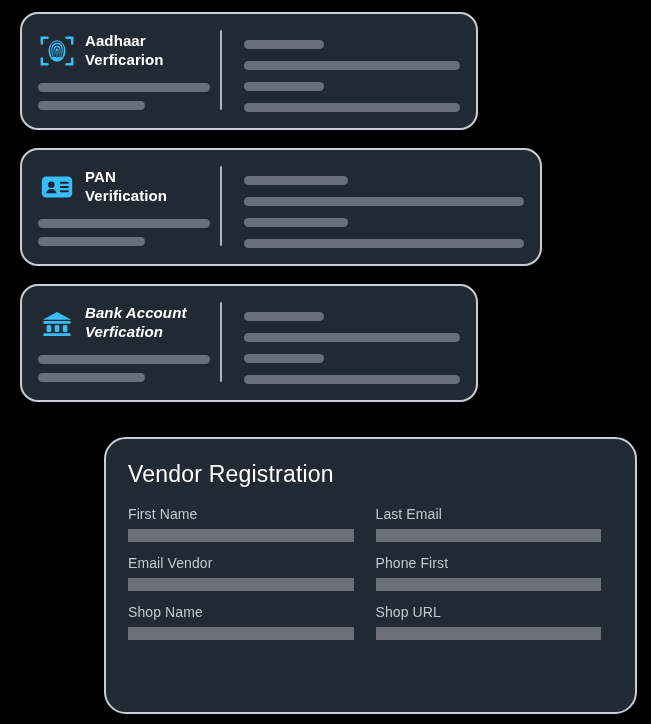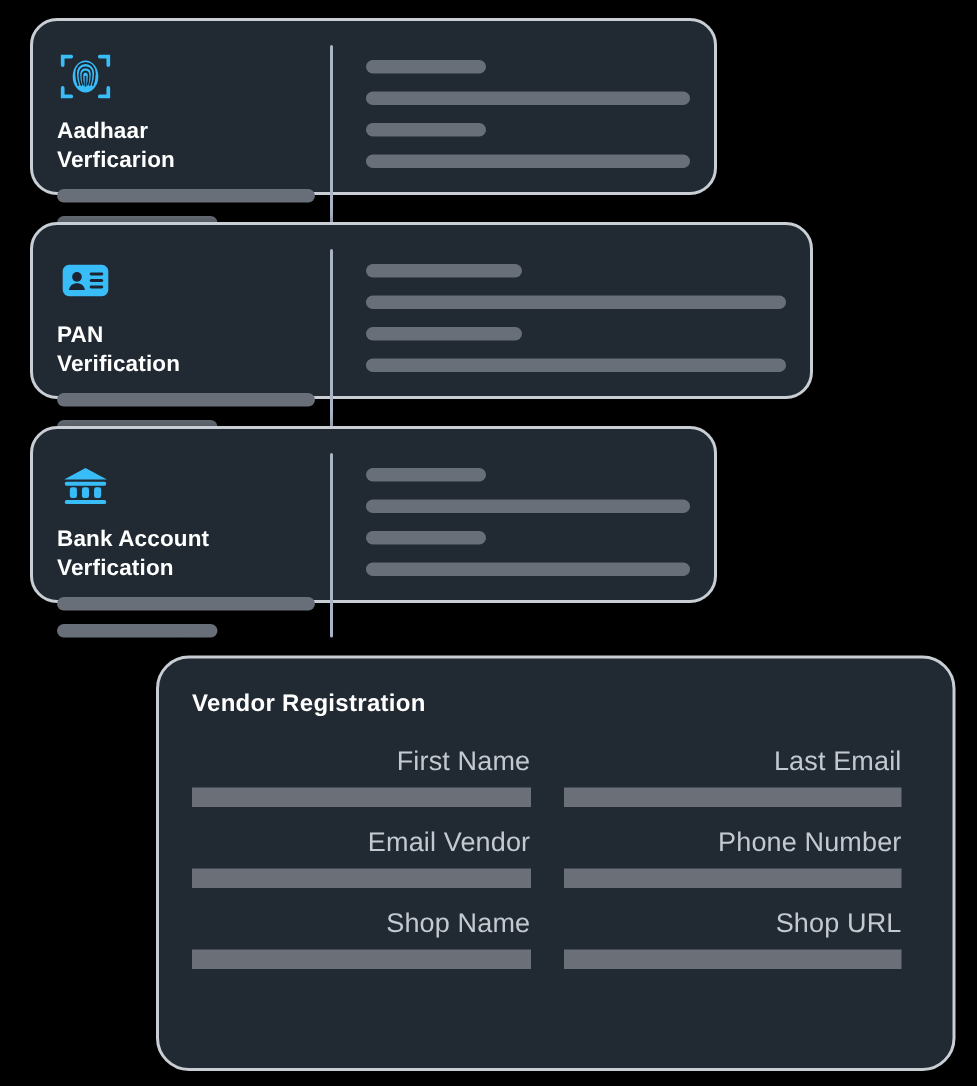--- a/index.html
+++ b/index.html
@@ -36,24 +36,23 @@
     align-items: stretch;
   }
   .vcard-left {
     width: 182px;
     display: flex;
     flex-direction: column;
     padding-right: 10px;
   }
   .vcard-head {
     display: flex;
-    align-items: flex-start;
+    align-items: center;
     gap: 9px;
     margin-top: 4px;
-    flex-direction: column;
   }
   .vcard-icon {
     width: 38px;
     height: 38px;
     flex: 0 0 38px;
     display: block;
   }
   .vcard-title {
     color: #ffffff;
     font-size: 15px;
@@ -98,37 +97,36 @@
     width: 533px;
     height: 277px;
     background: #212932;
     border: 2px solid #c9ced4;
     border-radius: 22px;
     box-shadow: 0 8px 18px rgba(0,0,0,0.85);
     padding: 22px 34px 24px 22px;
   }
   #vendor-title {
     color: #ffffff;
-    font-size: 16px;
-    font-weight: bold;
+    font-size: 23px;
+    font-weight: normal;
     letter-spacing: 0.2px;
     margin-bottom: 18px;
   }
   .form-grid {
     display: grid;
     grid-template-columns: 1fr 1fr;
     column-gap: 22px;
     row-gap: 13px;
   }
   .field-label {
     color: #c4c9d0;
-    font-size: 18px;
+    font-size: 14px;
     letter-spacing: 0.1px;
     margin-bottom: 7px;
-    text-align: right;
   }
   .field-input {
     height: 13px;
     background: #6b7078;
     width: 100%;
   }
 </style>
 </head>
 <body>
 
@@ -203,21 +201,21 @@
       <div class="divider"></div>
       <div class="vcard-right">
         <div class="bar" style="width:37%"></div>
         <div class="bar" style="width:100%"></div>
         <div class="bar" style="width:37%"></div>
         <div class="bar" style="width:100%"></div>
       </div>
     </div>
   </div>
 
-  <div class="vcard" id="card-bank" style="left:20px; top:284px; width:458px; height:118px;">
+  <div class="vcard" id="card-bank" style="left:20px; top:284px; width:458px; height:118px;font-style:italic;">
     <div class="vcard-body">
       <div class="vcard-left">
         <div class="vcard-head">
           <span class="vcard-icon">
             <svg viewBox="0 0 40 40" width="38" height="38" aria-hidden="true">
               <path d="M20 8.5 L35 16.5 H5 Z" fill="#38bdf8"></path>
               <rect x="5.5" y="18" width="29" height="2.8" rx="1.2" fill="#38bdf8"></rect>
               <rect x="9" y="22" width="5" height="7.5" rx="1.6" fill="#38bdf8"></rect>
               <rect x="17.5" y="22" width="5" height="7.5" rx="1.6" fill="#38bdf8"></rect>
               <rect x="26" y="22" width="5" height="7.5" rx="1.6" fill="#38bdf8"></rect>
@@ -256,21 +254,21 @@
         <div class="field-label">Last Email</div>
         <div class="field-input"></div>
       </div>
 
       <div>
         <div class="field-label">Email Vendor</div>
         <div class="field-input"></div>
       </div>
 
       <div>
-        <div class="field-label">Phone Number</div>
+        <div class="field-label">Phone First</div>
         <div class="field-input"></div>
       </div>
 
       <div>
         <div class="field-label">Shop Name</div>
         <div class="field-input"></div>
       </div>
 
       <div>
         <div class="field-label">Shop URL</div>

